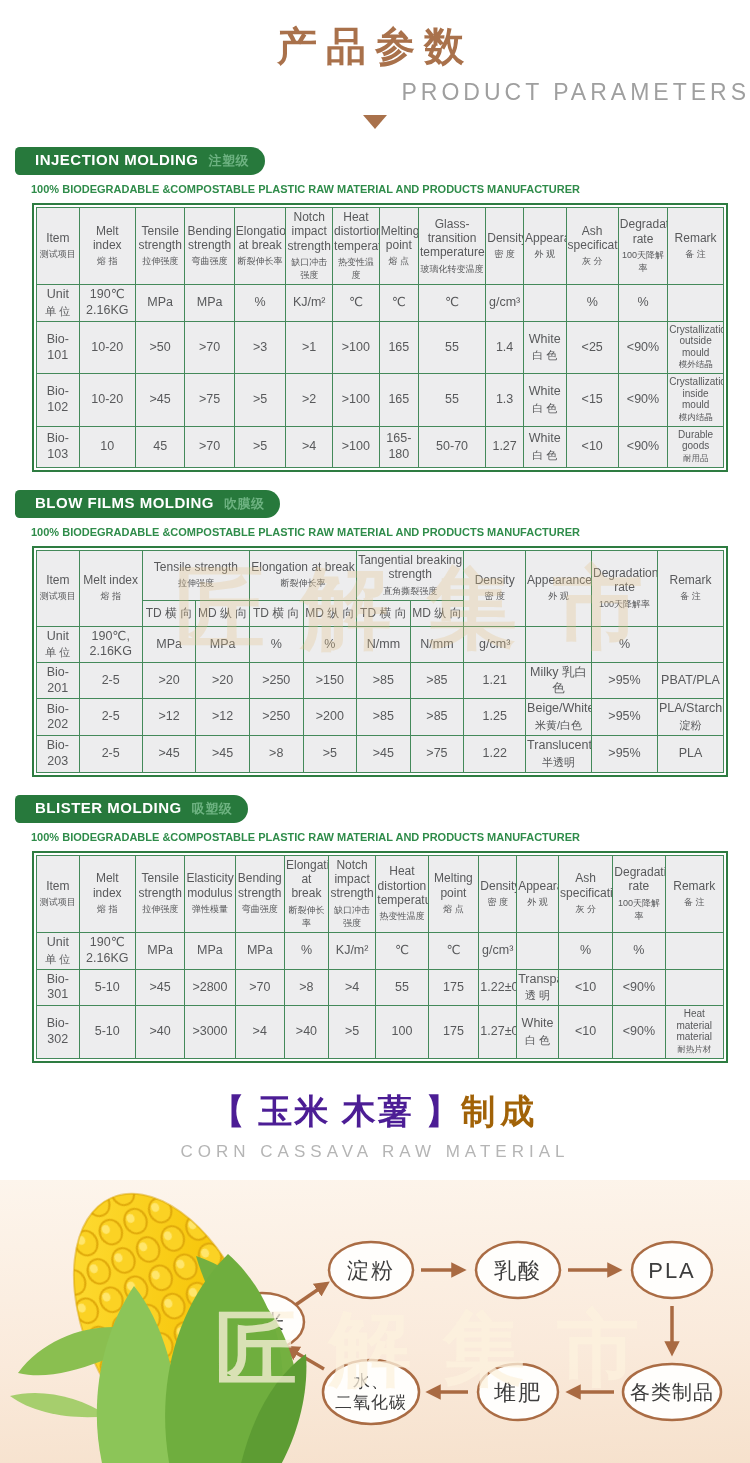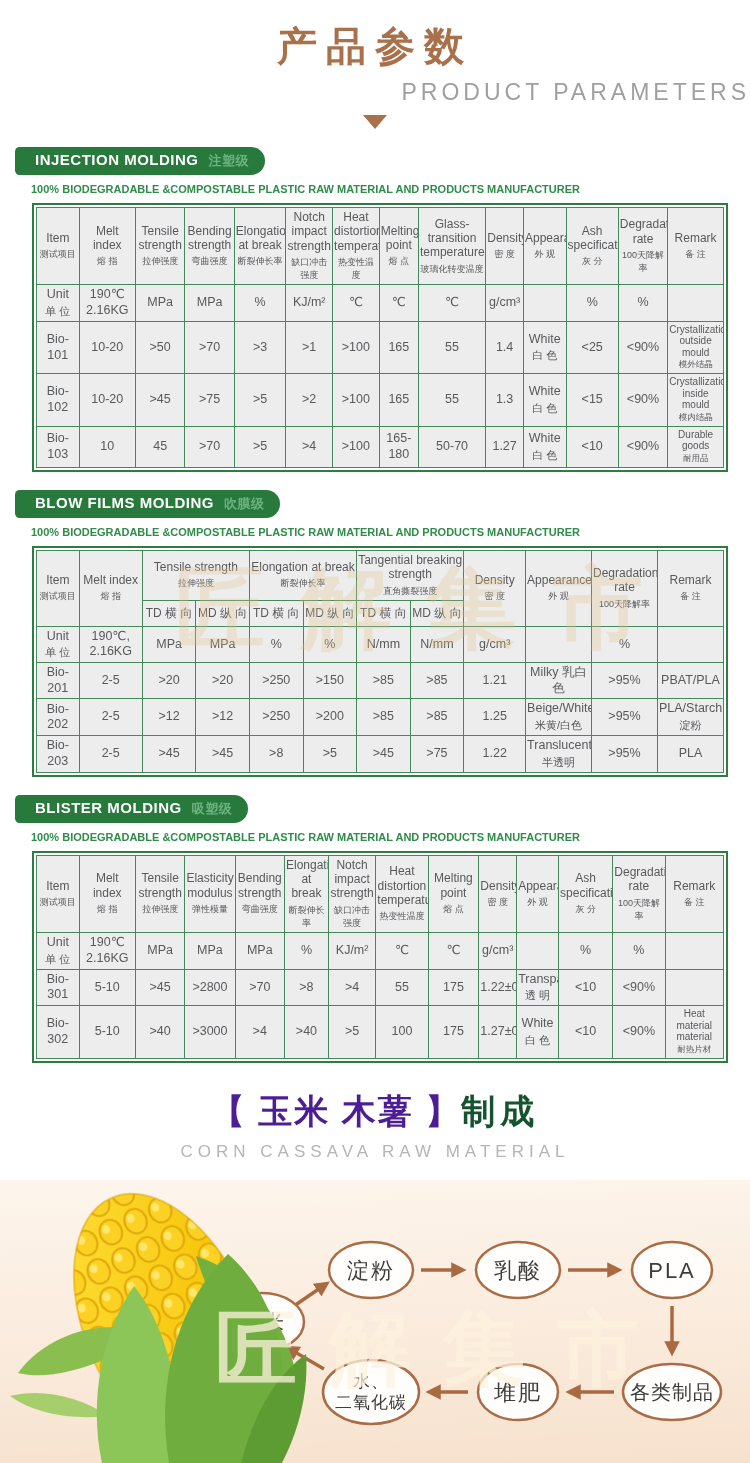--- a/index.html
+++ b/index.html
@@ -36,21 +36,21 @@
   .h-cn{display:block;font-size:9px;margin-top:3px;}
   .c-en{display:block;font-size:12.5px;line-height:1.25;white-space:pre-line;}
   .c-cn{display:block;font-size:11px;margin-top:1px;}
   .unit-row td{height:36px;}
   tbody tr td{height:34px;}
   .t1 td:last-child .c-en,.t3 td:last-child .c-en{font-size:10px;line-height:1.15;}
   .t1 td:last-child .c-cn,.t3 td:last-child .c-cn{font-size:8.5px;}
   .made{flex-shrink:0;text-align:center;margin-top:26px;}
   .made-title{font-size:34px;font-weight:bold;}
   .made-title .brown{color:#4c1d95;letter-spacing:2px;}
-  .made-title .gray{color:#14532d;letter-spacing:5px;}
+  .made-title .gray{color:#a16207;letter-spacing:5px;}
   .made-sub{color:#b5b5b5;font-size:17px;letter-spacing:5px;margin-top:7px;}
   .made-para{color:#3f3f3f;font-size:21px;line-height:1.55;margin-top:12px;}
   .flow-panel{flex-shrink:0;position:relative;margin-top:18px;height:312px;min-height:312px;
               background:linear-gradient(178deg,var(--flow-top) 0%,#faeadb 55%,var(--flow-bottom) 100%);}
   .bottom-strip{flex:1;min-height:0;background:#fff;}
   .flow-svg{position:absolute;left:0;top:0;width:750px;height:312px;}
   .flow-svg text{text-anchor:middle;fill:#3d3d3d;font-size:22px;letter-spacing:2px;}
   .flow-svg text.small{font-size:17px;letter-spacing:1px;}
   .flow-svg text.mid{font-size:20px;letter-spacing:1px;}
   .flow-svg ellipse{fill:#fffefc;stroke:#aa6c44;stroke-width:2.5;}

